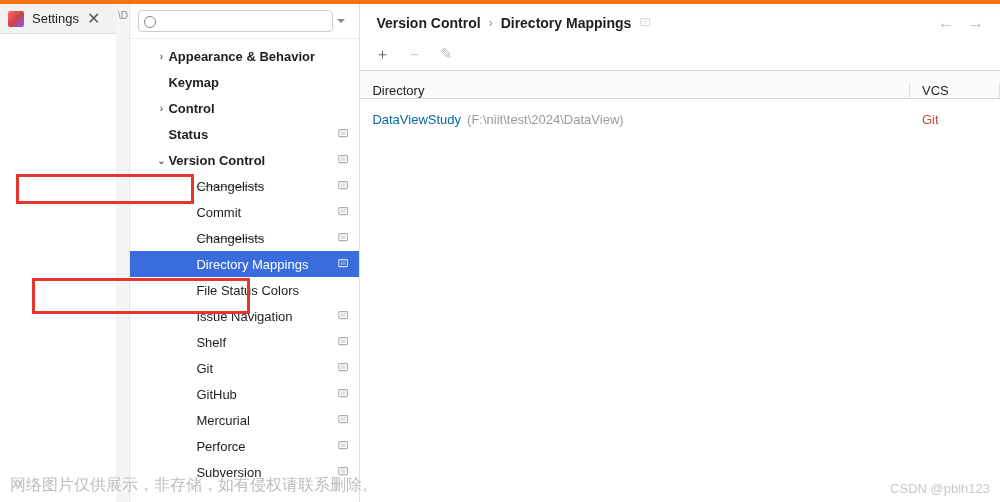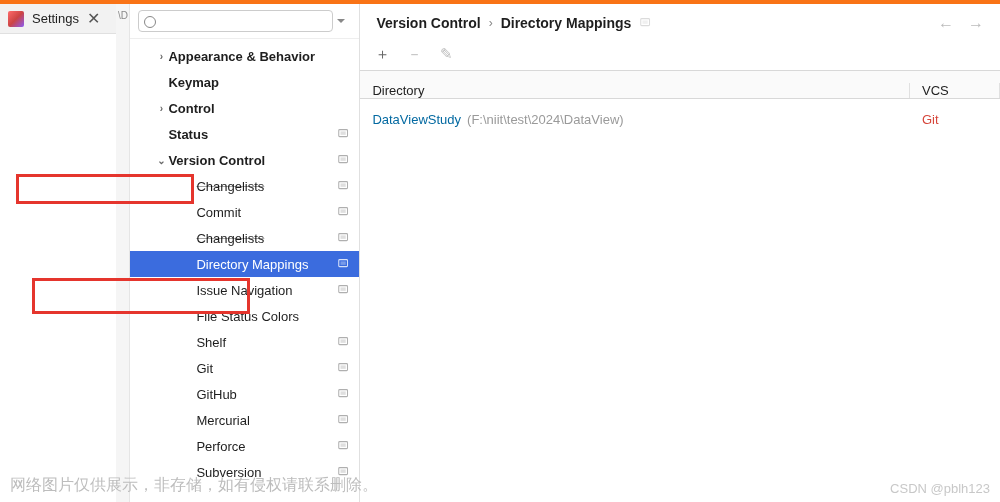--- a/index.html
+++ b/index.html
@@ -310,29 +310,29 @@
           <div class="tree-item indent-2 selected">
             <span class="chev"></span>
             <span class="label">Directory Mappings</span>
             <span class="tag"><svg class="tag-svg" viewBox="0 0 16 16">
                 <rect x="2" y="3" width="10" height="8" rx="1" fill="none" stroke="currentColor" stroke-width="1.2"></rect>
                 <rect x="4" y="5" width="6" height="4" fill="currentColor" opacity="0.4"></rect>
               </svg></span>
           </div>
           <div class="tree-item indent-2">
             <span class="chev"></span>
+            <span class="label">File Status Colors</span>
+          </div>
+          <div class="tree-item indent-2">
+            <span class="chev"></span>
             <span class="label">Issue Navigation</span>
             <span class="tag"><svg class="tag-svg" viewBox="0 0 16 16">
                 <rect x="2" y="3" width="10" height="8" rx="1" fill="none" stroke="currentColor" stroke-width="1.2"></rect>
                 <rect x="4" y="5" width="6" height="4" fill="currentColor" opacity="0.4"></rect>
               </svg></span>
-          </div>
-          <div class="tree-item indent-2">
-            <span class="chev"></span>
-            <span class="label">File Status Colors</span>
           </div>
           <div class="tree-item indent-2">
             <span class="chev"></span>
             <span class="label">Shelf</span>
             <span class="tag"><svg class="tag-svg" viewBox="0 0 16 16">
                 <rect x="2" y="3" width="10" height="8" rx="1" fill="none" stroke="currentColor" stroke-width="1.2"></rect>
                 <rect x="4" y="5" width="6" height="4" fill="currentColor" opacity="0.4"></rect>
               </svg></span>
           </div>
           <div class="tree-item indent-2">

